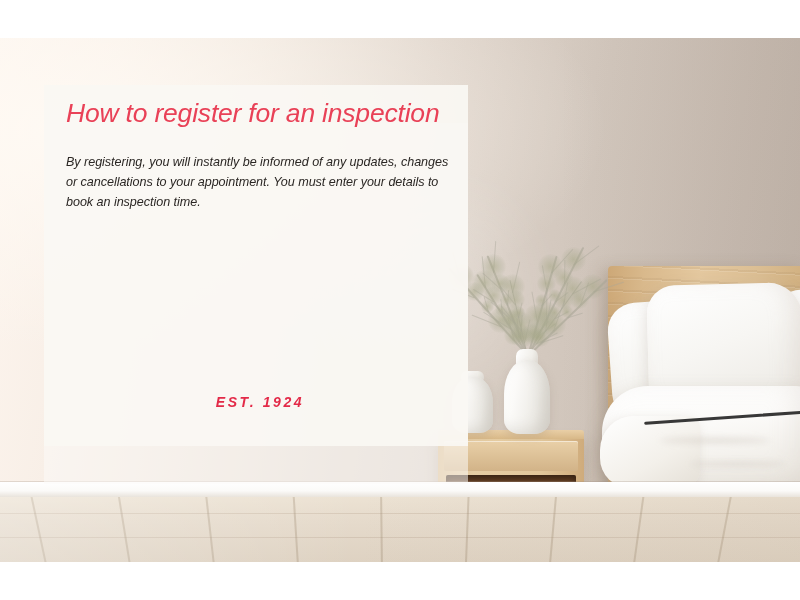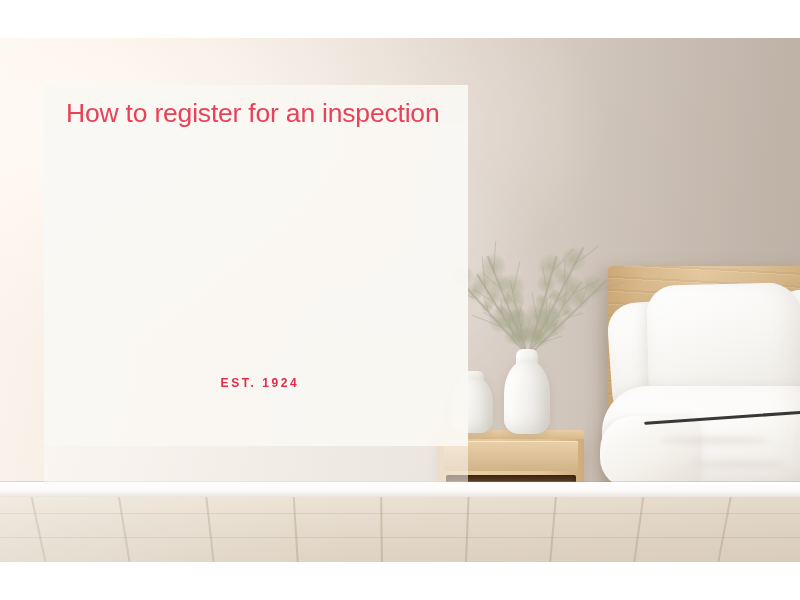--- a/index.html
+++ b/index.html
@@ -283,20 +283,21 @@
 
   
   #panel {
     position: absolute;
     left: 44px;
     top: 85px;
     width: 424px;
     height: 361px;
     background: rgba(250,247,243,0.93);
     z-index: 40;
+    font-style: italic;
   }
   #panel-overhang {
     position: absolute;
     left: 44px;
     top: 85px;
     width: 424px;
     height: 361px;
     background: rgba(252,250,247,0.55);
     z-index: 39;
   }
@@ -354,23 +355,23 @@
   }
   .logo-word {
     font-family: "Liberation Sans", sans-serif;
     font-size: 38px;
     font-weight: 700;
     color: #E32A48;
     letter-spacing: -1.2px;
     line-height: 1;
   }
   .logo-est {
-    margin-top: 9px;
+    margin-top: 27px;
     font-family: "Liberation Sans", sans-serif;
-    font-size: 12px;
+    font-size: 14px;
     font-weight: 700;
     color: #E32A48;
     letter-spacing: 2.6px;
   }
 </style>
 </head>
 <body>
 
 <div id="stage">
 
@@ -515,20 +516,21 @@
 
     <div id="panel-overhang"></div>
   </div>
 
   <div id="panel">
     <div class="panel-inner">
 
       <h1 class="headline">How to register for an inspection</h1>
 
 
+      <p class="body-copy">By registering, you will instantly be informed of any updates, changes or cancellations to your appointment. You must enter your details to book an inspection time.</p>
 
 
       <div class="logo-block">
         <div class="logo-est">EST. 1924</div>
       </div>
 
     </div>
   </div>
 
   <div class="letterbox top"></div>

